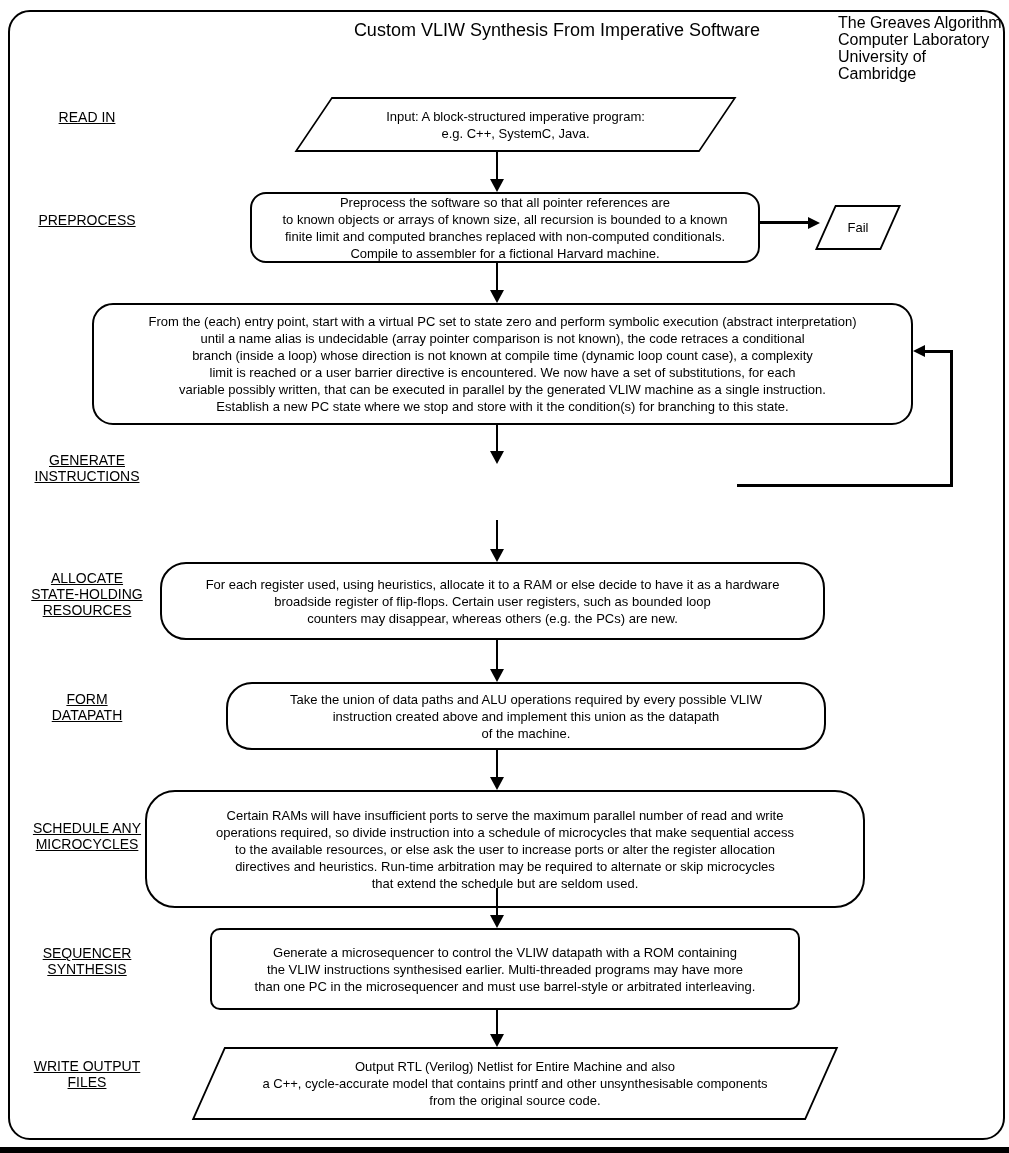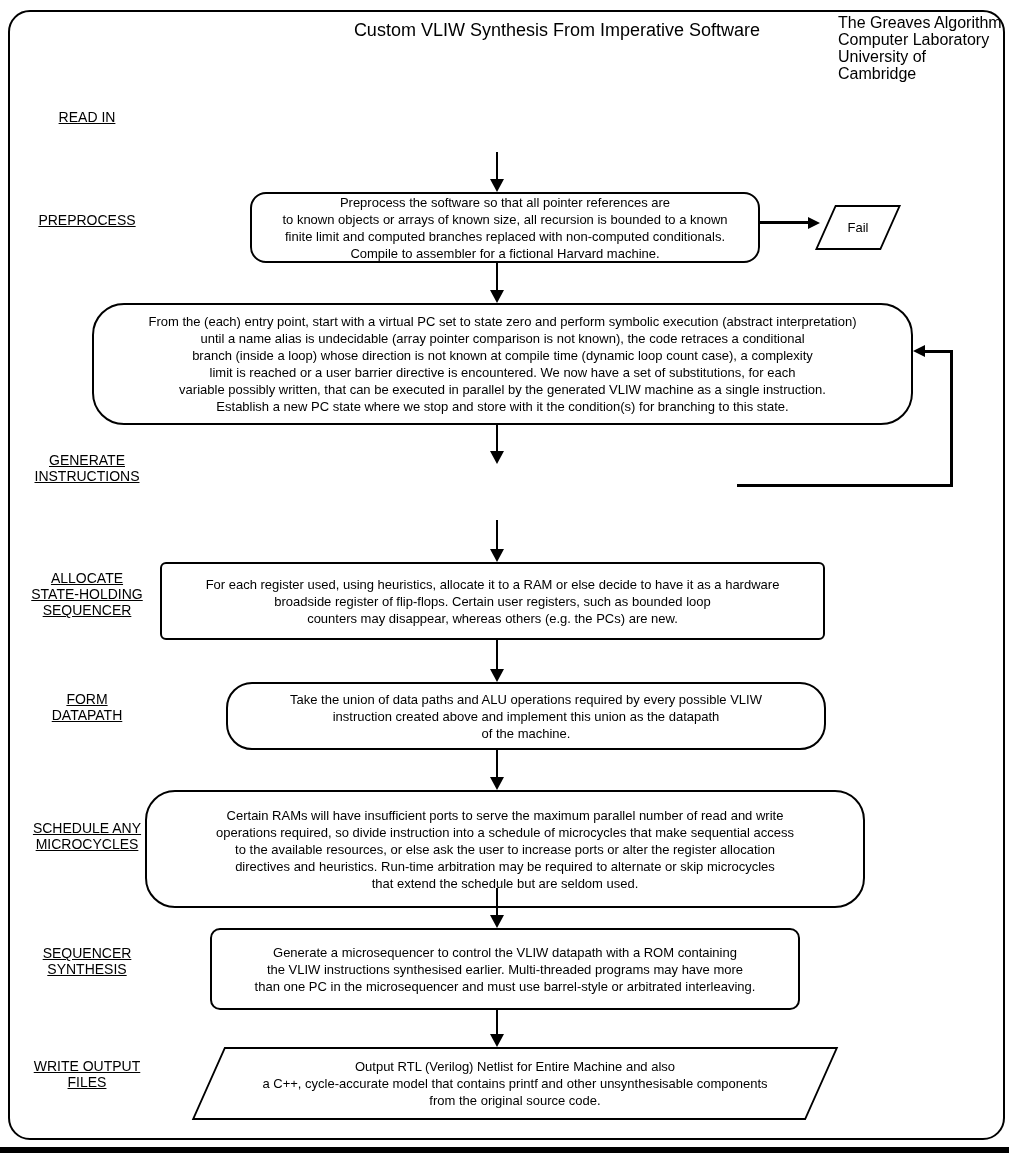--- a/index.html
+++ b/index.html
@@ -72,54 +72,59 @@
   <div class="credit">The Greaves Algorithm
 Computer Laboratory
 University of Cambridge</div>
 
   <div class="stage-label" style="top:109px">READ IN</div>
   <div class="stage-label" style="top:212px">PREPROCESS</div>
   <div class="stage-label" style="top:452px">GENERATE
 INSTRUCTIONS</div>
   <div class="stage-label" style="top:570px">ALLOCATE
 STATE-HOLDING
-SEQUENCER</div>
+RESOURCES</div>
   <div class="stage-label" style="top:691px">FORM
 DATAPATH</div>
   <div class="stage-label" style="top:820px">SCHEDULE ANY
 MICROCYCLES</div>
   <div class="stage-label" style="top:945px">SEQUENCER
 SYNTHESIS</div>
   <div class="stage-label" style="top:1058px">WRITE OUTPUT
 FILES</div>
 
+  <div class="para" style="left:313px; top:97px; width:405px; height:55px">
+    <div class="shape skew34"></div>
+    <div class="ptext"><span>Input: A block-structured imperative program:
+e.g. C++, SystemC, Java.</span></div>
+  </div>
 
   <div class="rbox" style="left:250px; top:192px; width:510px; height:71px; border-radius:16px">
     <span>Preprocess the software so that all pointer references are
 to known objects or arrays of known size, all recursion is bounded to a known
 finite limit and computed branches replaced with non-computed conditionals.
 Compile to assembler for a fictional Harvard machine.</span>
   </div>
 
   <div class="para" style="left:825px; top:205px; width:66px; height:45px">
     <div class="shape skew24"></div>
     <div class="ptext"><span>Fail</span></div>
   </div>
 
-  <div class="rbox" style="left:92px; top:303px; width:821px; height:122px; border-radius:32px">
+  <div class="rbox" style="left:92px; top:303px; width:821px; height:122px; border-radius:21px">
     <span>From the (each) entry point, start with a virtual PC set to state zero and perform symbolic execution (abstract interpretation)
 until a name alias is undecidable (array pointer comparison is not known), the code retraces a conditional
 branch (inside a loop) whose direction is not known at compile time (dynamic loop count case), a complexity
 limit is reached or a user barrier directive is encountered.  We now have a set of substitutions, for each
 variable possibly written, that can be executed in parallel by the generated VLIW machine as a single instruction.
 Establish a new PC state where we stop and store with it the condition(s) for branching to this state.</span>
   </div>
 
 
-  <div class="rbox" style="left:160px; top:562px; width:665px; height:78px; border-radius:6px">
+  <div class="rbox" style="left:160px; top:562px; width:665px; height:78px; border-radius:26px">
     <span>For each register used, using heuristics, allocate it to a RAM or else decide to have it as a hardware
 broadside register of flip-flops. Certain user registers, such as bounded loop
 counters may disappear, whereas others (e.g. the PCs) are new.</span>
   </div>
 
   <div class="rbox" style="left:226px; top:682px; width:600px; height:68px; border-radius:26px">
     <span>Take the union of data paths and ALU operations required by every possible VLIW
 instruction created above and implement this union as the datapath
 of the machine.</span>
   </div>

